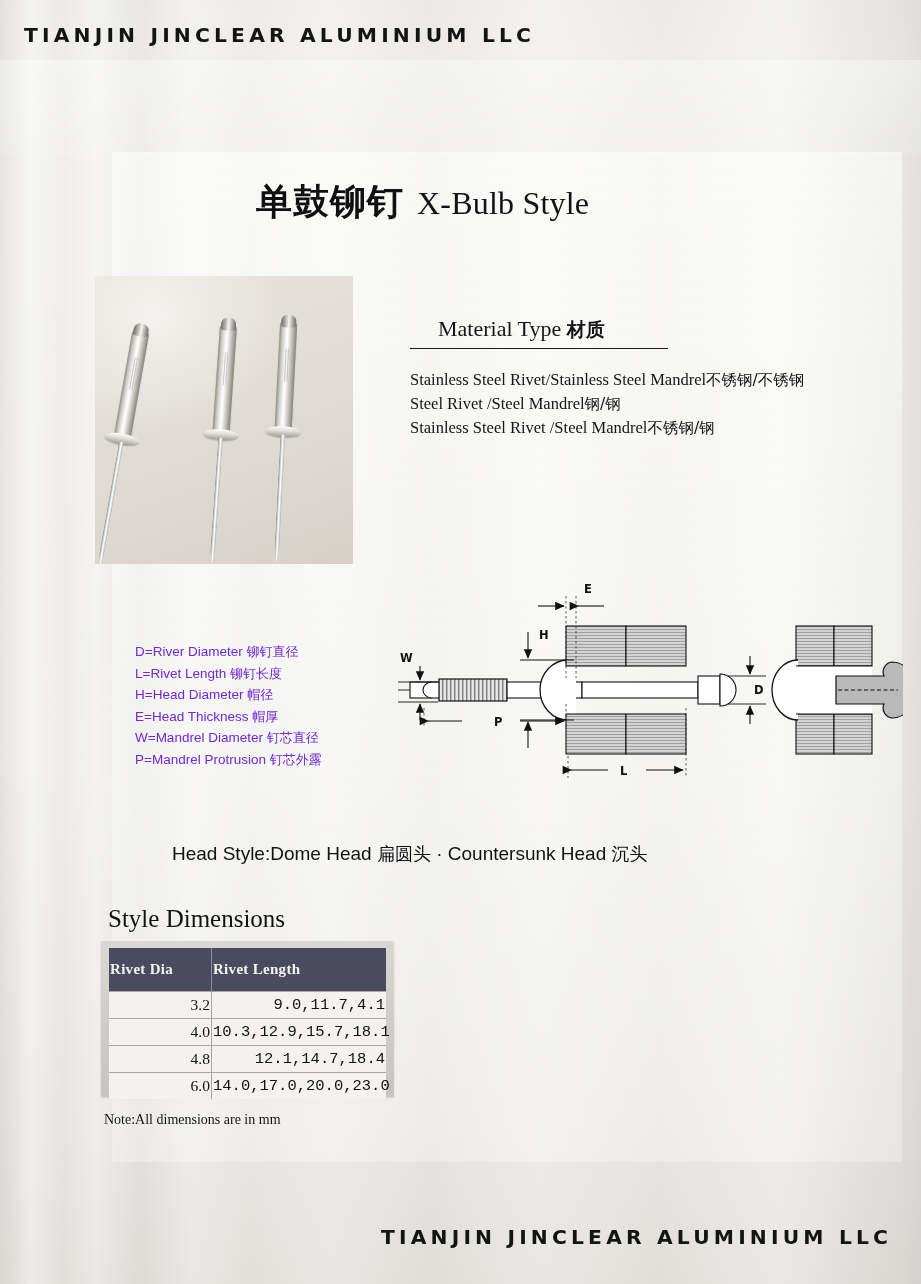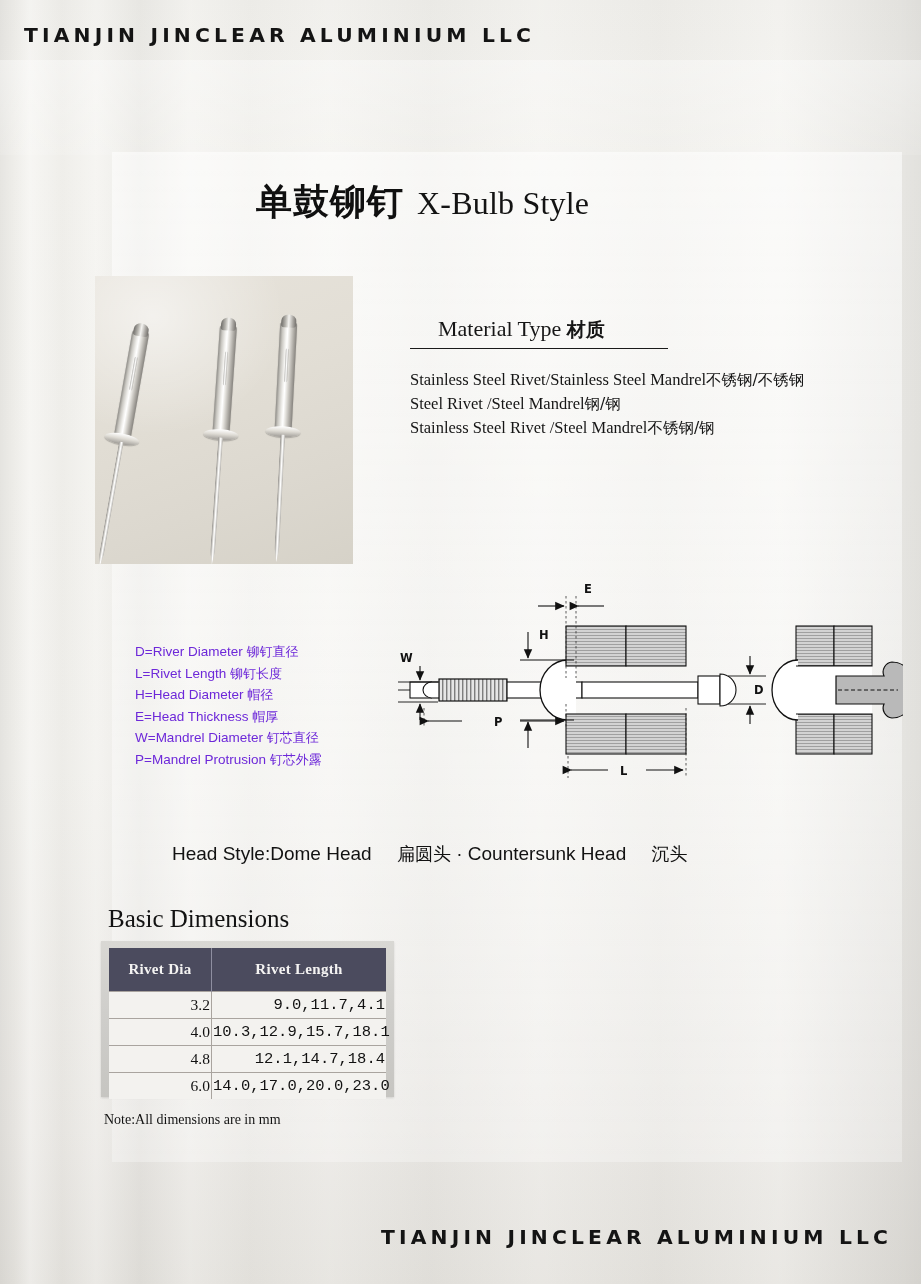--- a/index.html
+++ b/index.html
@@ -117,38 +117,38 @@
   #legend .cn{font-family:"DejaVu Sans", sans-serif;font-size:13px;}
 
   
   #drawing{position:absolute;left:398px;top:578px;width:505px;height:212px;}
 
   
   #headstyle{
     position:absolute;left:172px;top:842px;white-space:nowrap;
     font-family:"Liberation Sans", sans-serif;font-size:19px;color:#121212;
   }
-  #headstyle .cn{font-family:"DejaVu Sans", sans-serif;font-size:18px;margin-left:20px;}
+  #headstyle .cn{font-family:"DejaVu Sans", sans-serif;font-size:18px;}
 
   
   #bd-title{
     position:absolute;left:108px;top:905px;
     font-family:"Liberation Serif", serif;font-size:25px;color:#121212;white-space:nowrap;
   }
   #tbl-frame{
     position:absolute;left:101px;top:941px;width:293px;height:156px;
     background:linear-gradient(180deg,#d9d8d4,#cfcecb 45%,#c6c5c1 100%);
     padding:7px 8px;box-sizing:border-box;
     box-shadow:0 1px 2px rgba(0,0,0,.12);
   }
   table{border-collapse:collapse;width:100%;height:100%;table-layout:fixed;}
   th{
     background:#4b4b5e;color:#f4f3f2;
     font-family:"Liberation Serif", serif;font-size:15px;font-weight:600;
-    height:41px;text-align:center;letter-spacing:.3px;
+    height:41px;text-align:left;letter-spacing:.3px;
     border-right:1px solid #8e8ea0;
     margin-top:26px;
   }
   th:last-child{border-right:none;}
   td{
     background:#f3f2ef;color:#111;
     font-family:"Liberation Serif", serif;font-size:15.5px;
     height:24px;text-align:right;
     border-top:1px solid #a9a49f;
     border-right:1px solid #a9a49f;
@@ -346,21 +346,21 @@
 
     <line x1="440" y1="112" x2="500" y2="112" stroke="#111" stroke-width="1.0" stroke-dasharray="4,2.5"></line>
   </g>
 </svg>
 </div>
 
 <div id="headstyle">
   <span>Head Style:Dome Head </span><span class="cn">扁圆头</span><span> · </span><span>Countersunk Head </span><span class="cn">沉头</span>
 </div>
 
-<div id="bd-title">Basic Dimensions</div>
+<div id="bd-title">Style Dimensions</div>
 
 <div id="tbl-frame">
   <table>
     <colgroup>
         <col class="c1">
         <col>
       </colgroup>
     <thead>
       <tr>
         <th>Rivet Dia</th>

